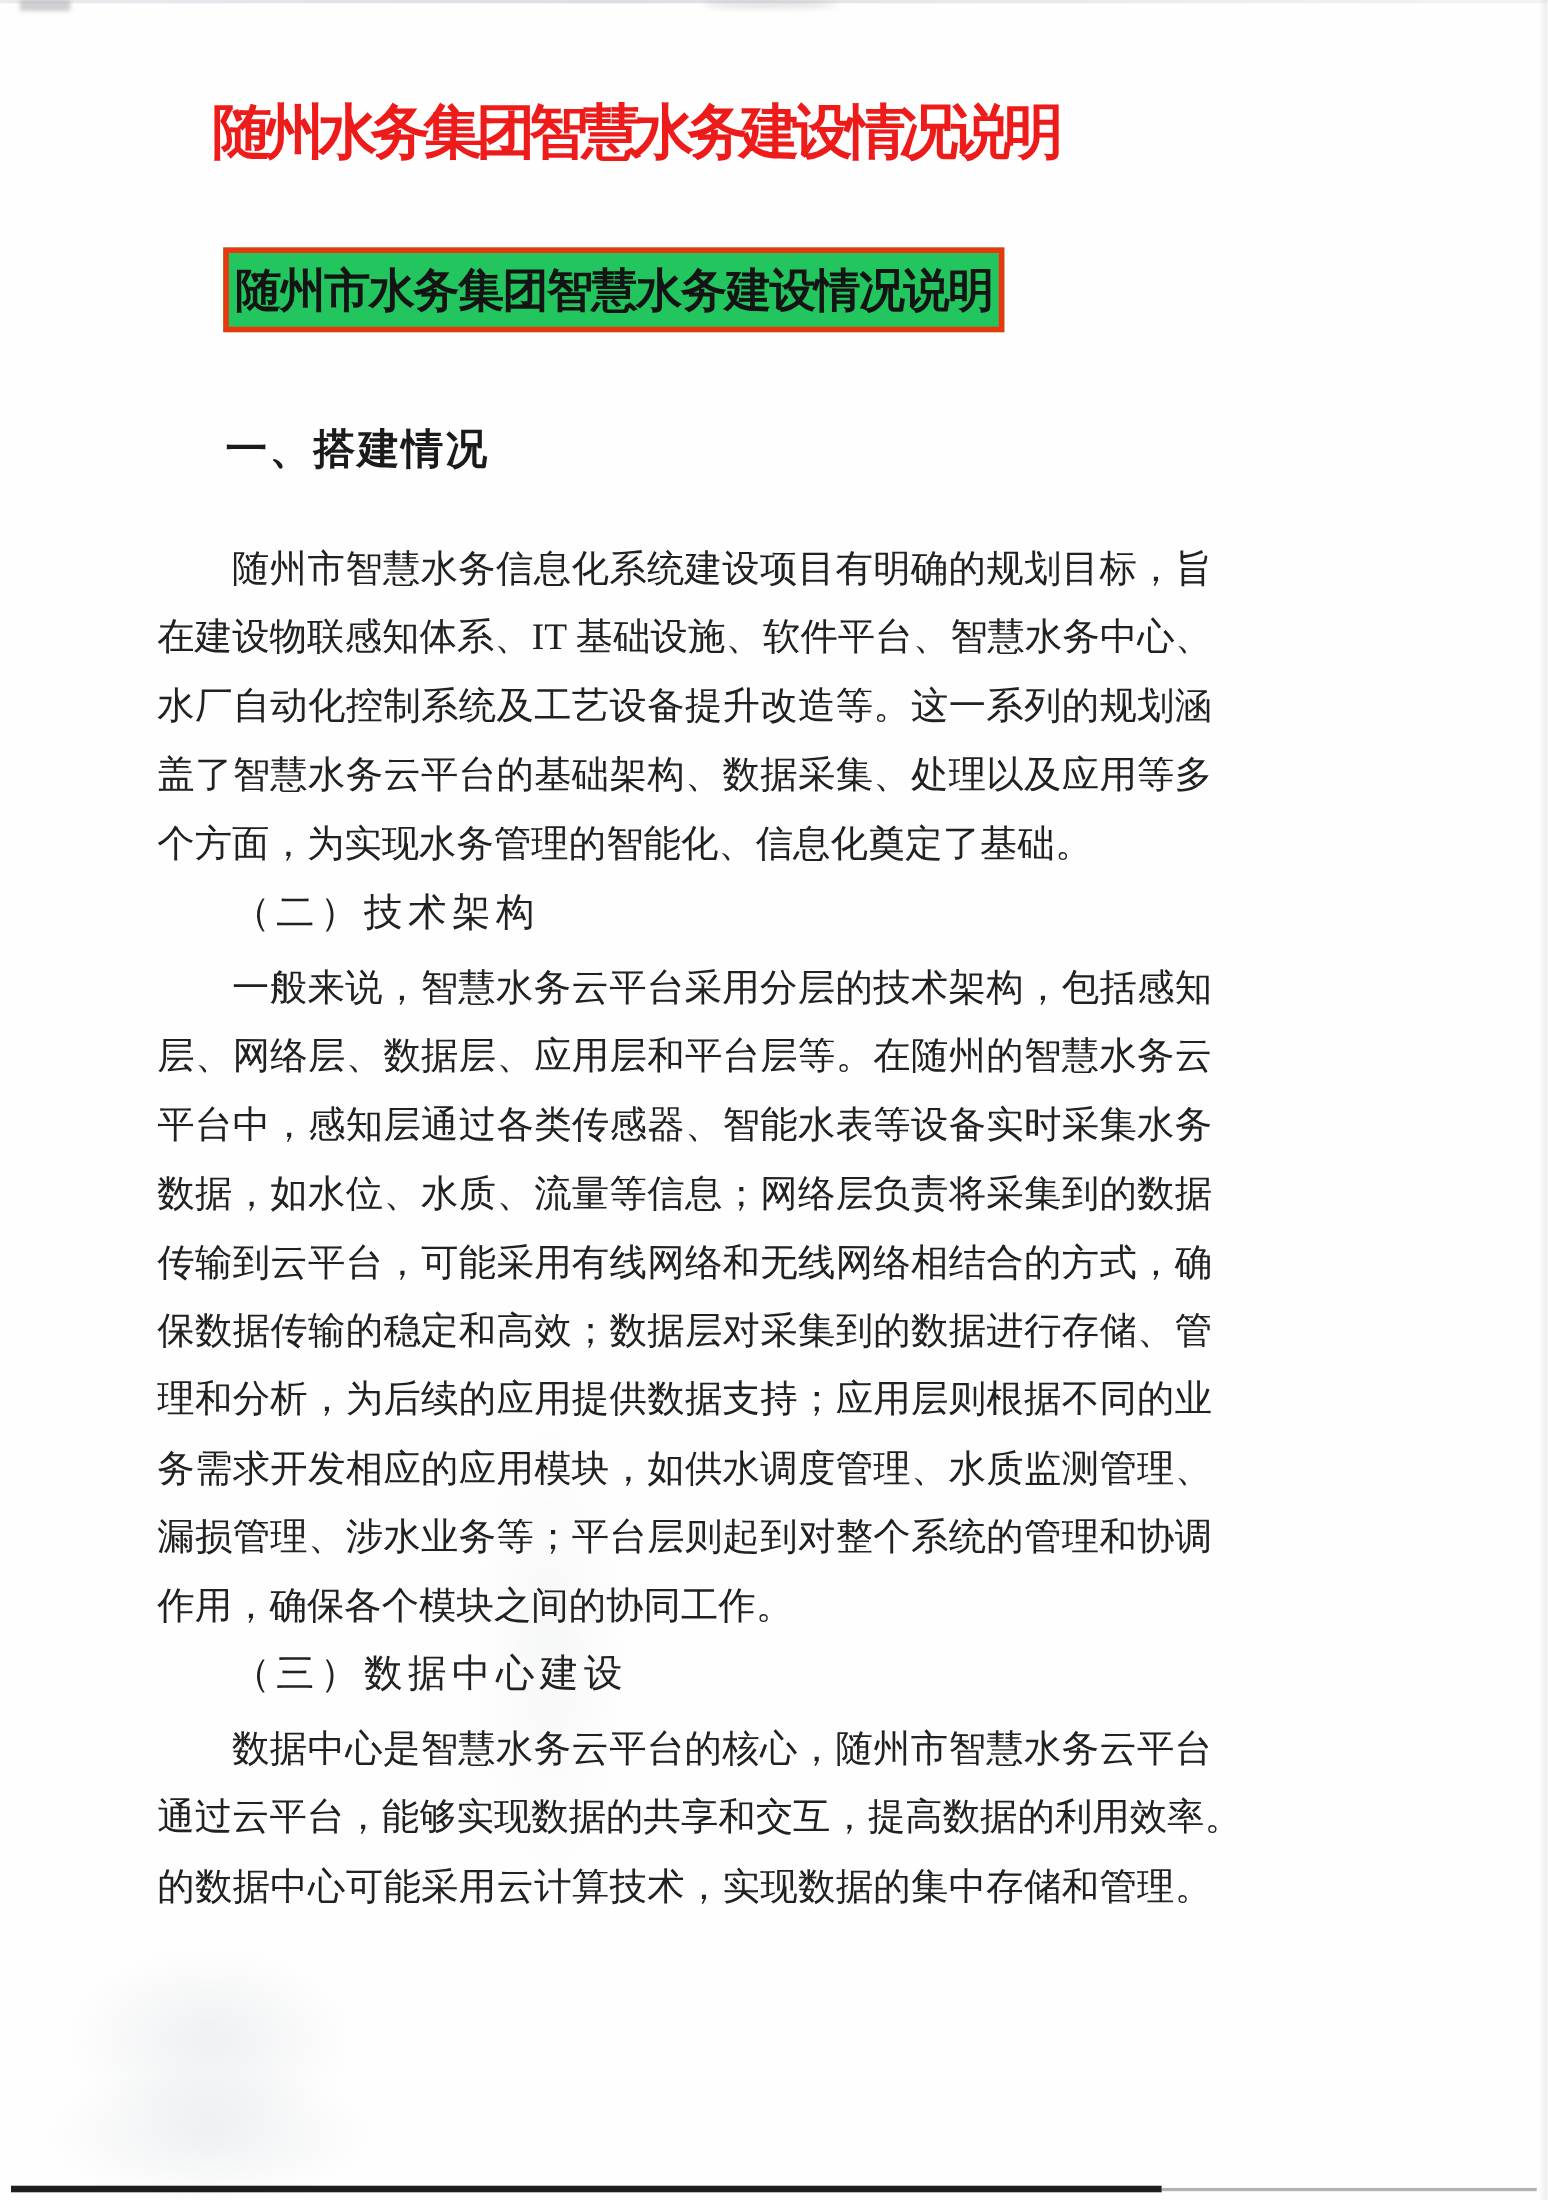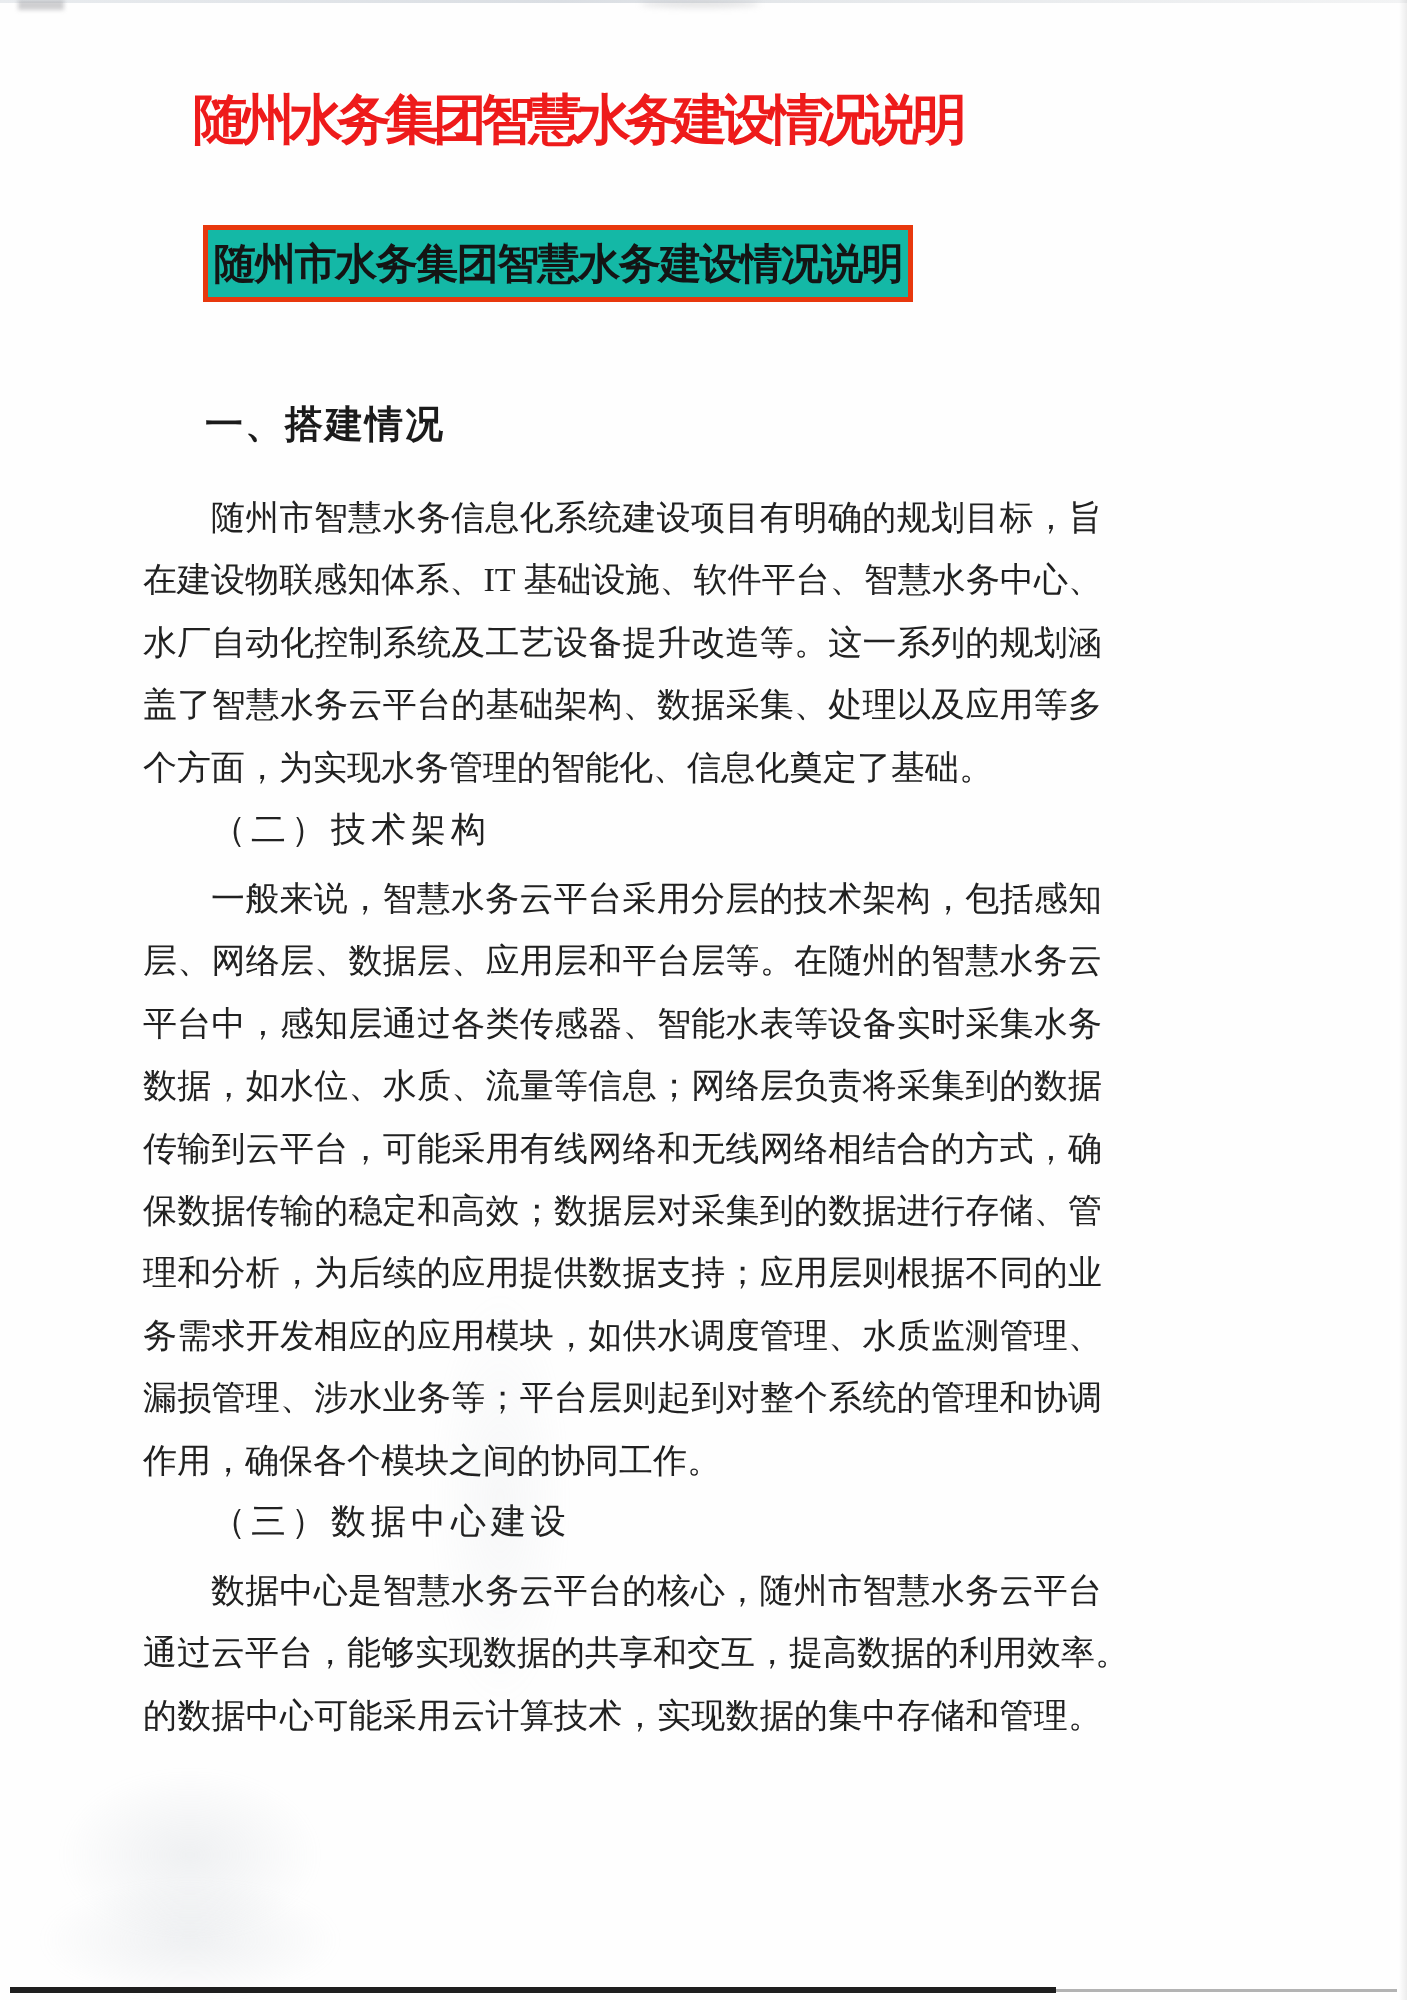--- a/index.html
+++ b/index.html
@@ -55,32 +55,32 @@
   .red-title {
     position: absolute; left: 50px; top: 84px;
     font-family: "Liberation Sans", sans-serif;
     font-weight: 700; font-size: 54px; letter-spacing: -6px;
     color: #ee1b1b; white-space: nowrap;
   }
   .title-box {
     position: absolute; left: 60px; top: 225px; width: 710px; height: 77px;
     border: 5px solid #e8380d; box-sizing: border-box;
     display: flex; align-items: center; justify-content: center;
-    background: #14b8a6;
+    background: #22c55e;
   }
   .boxed-title {
     font-family: "Liberation Serif", serif;
     font-weight: 700; font-size: 42px; letter-spacing: -1.5px;
     color: #141414; white-space: nowrap;
   }
   .h1 {
     position: absolute; left: 62px; top: 383px;
     font-family: "Liberation Sans", sans-serif;
     font-weight: 700; font-size: 38px; letter-spacing: 2px;
-    color: #1b1b1b; white-space: nowrap; margin-top: 16px;
+    color: #1b1b1b; white-space: nowrap;
   }
   .sub {
     position: absolute; left: 68px;
     font-family: "Liberation Serif", serif;
     font-weight: 400; font-size: 35px; letter-spacing: 5px;
     color: #222; white-space: nowrap;
   }
   .sub1 { top: 441px; }
   .sub2 { top: 806px; }
   .sub3 { top: 1498px; }

